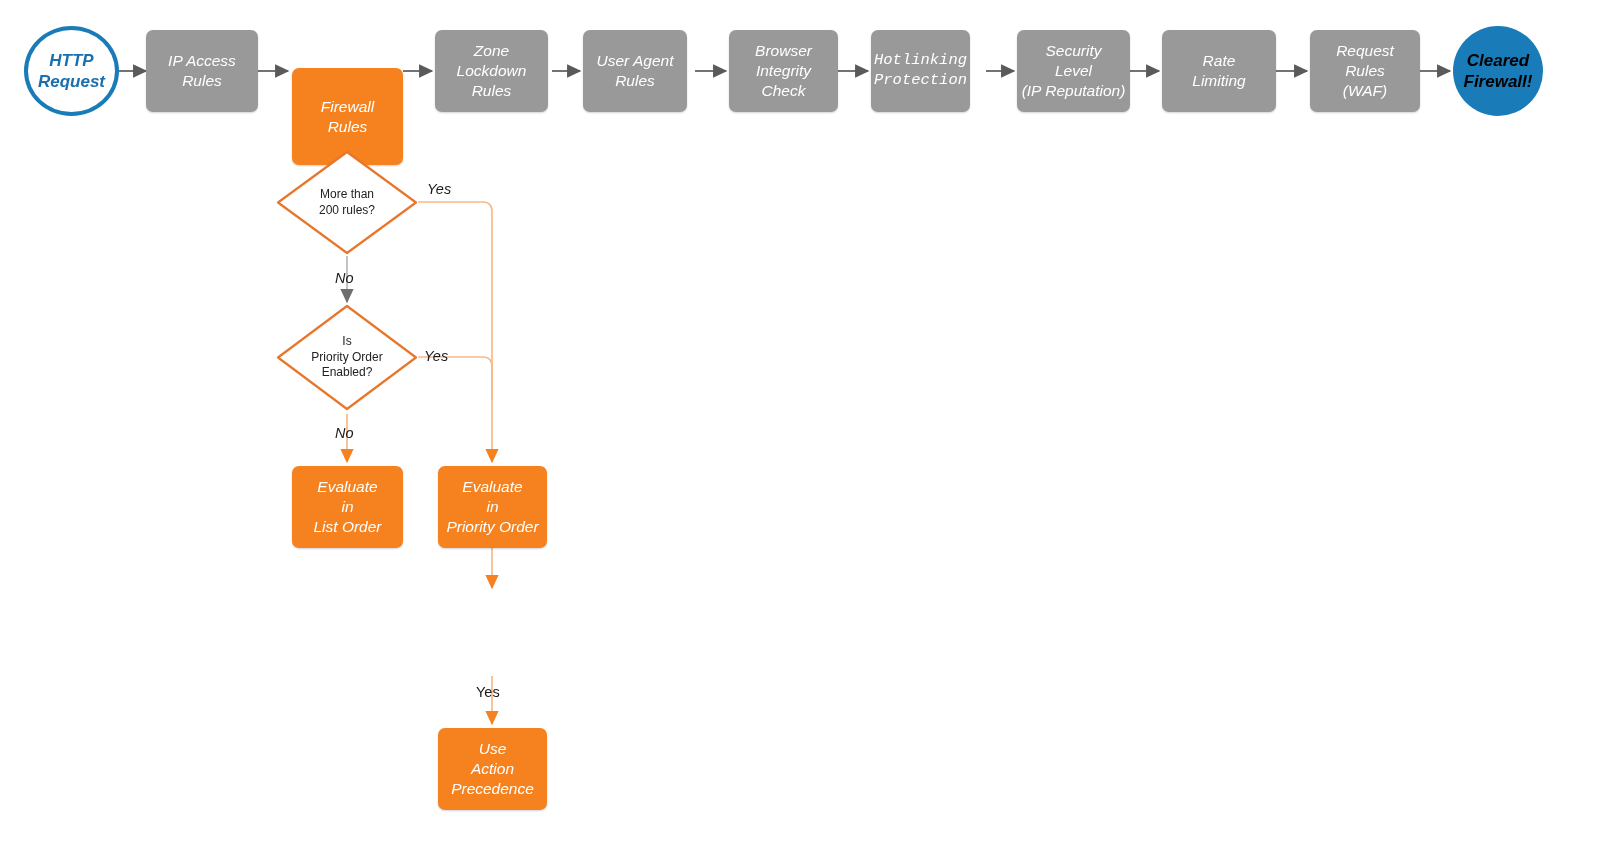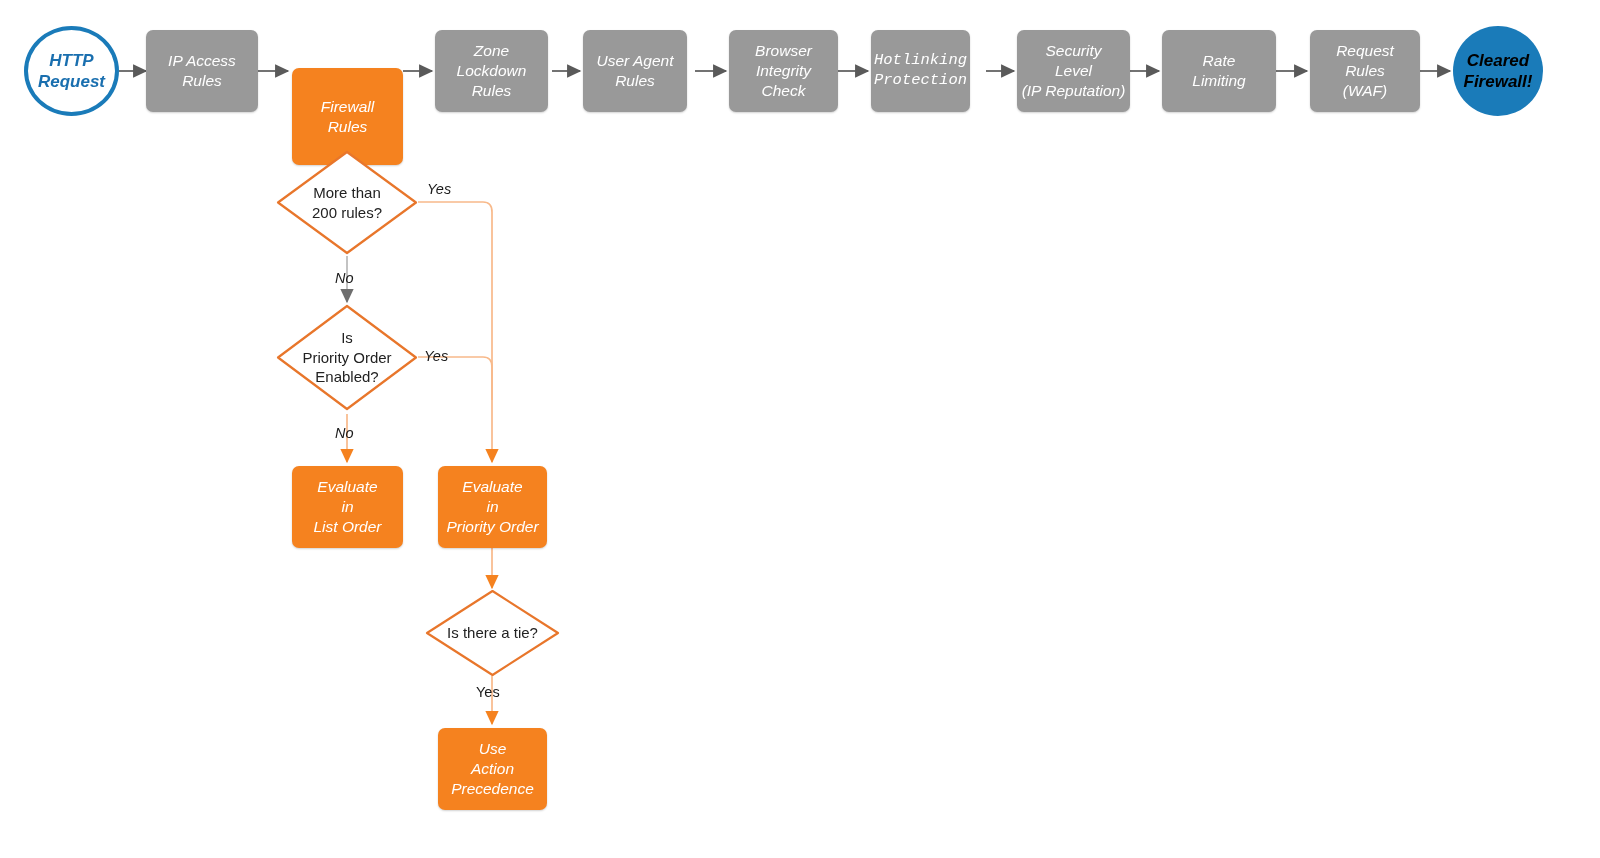--- a/index.html
+++ b/index.html
@@ -80,21 +80,21 @@
   .diamond-label {
     position: absolute;
     left: 0;
     top: 0;
     width: 100%;
     height: 100%;
     display: flex;
     align-items: center;
     justify-content: center;
     text-align: center;
-    font-size: 15px;
+    font-size: 12px;
     color: #222222;
     line-height: 1.3;
     white-space: pre-line;
   }
 
   .edge-label {
     position: absolute;
     font-style: italic;
     font-size: 14.5px;
     color: #1a1a1a;
@@ -217,26 +217,20 @@
 
   <div class="diamond-wrap" style="left:276px; top:304px; width:142px; height:107px;">
     <svg width="142" height="107" viewBox="0 0 142 107">
       <path d="M71,2 L140,53.5 L71,105 L2,53.5 Z" fill="#ffffff" stroke="#E8762B" stroke-width="2.2" stroke-linejoin="round"></path>
     </svg>
     <div class="diamond-label">Is
 Priority Order
 Enabled?</div>
   </div>
 
-  <div class="diamond-wrap" style="left:425px; top:589px; width:135px; height:88px;">
-    <svg width="135" height="88" viewBox="0 0 135 88">
-      <path d="M67.5,2 L133,44 L67.5,86 L2,44 Z" fill="#ffffff" stroke="#E8762B" stroke-width="2.2" stroke-linejoin="round"></path>
-    </svg>
-    <div class="diamond-label">Is there a tie?</div>
-  </div>
 
   <div class="node proc orange" style="left:292px; top:466px; width:111px; height:82px;">
     <span>Evaluate
 in
 List Order</span>
   </div>
 
   <div class="node proc orange" style="left:438px; top:466px; width:109px; height:82px;">
     <span>Evaluate
 in

